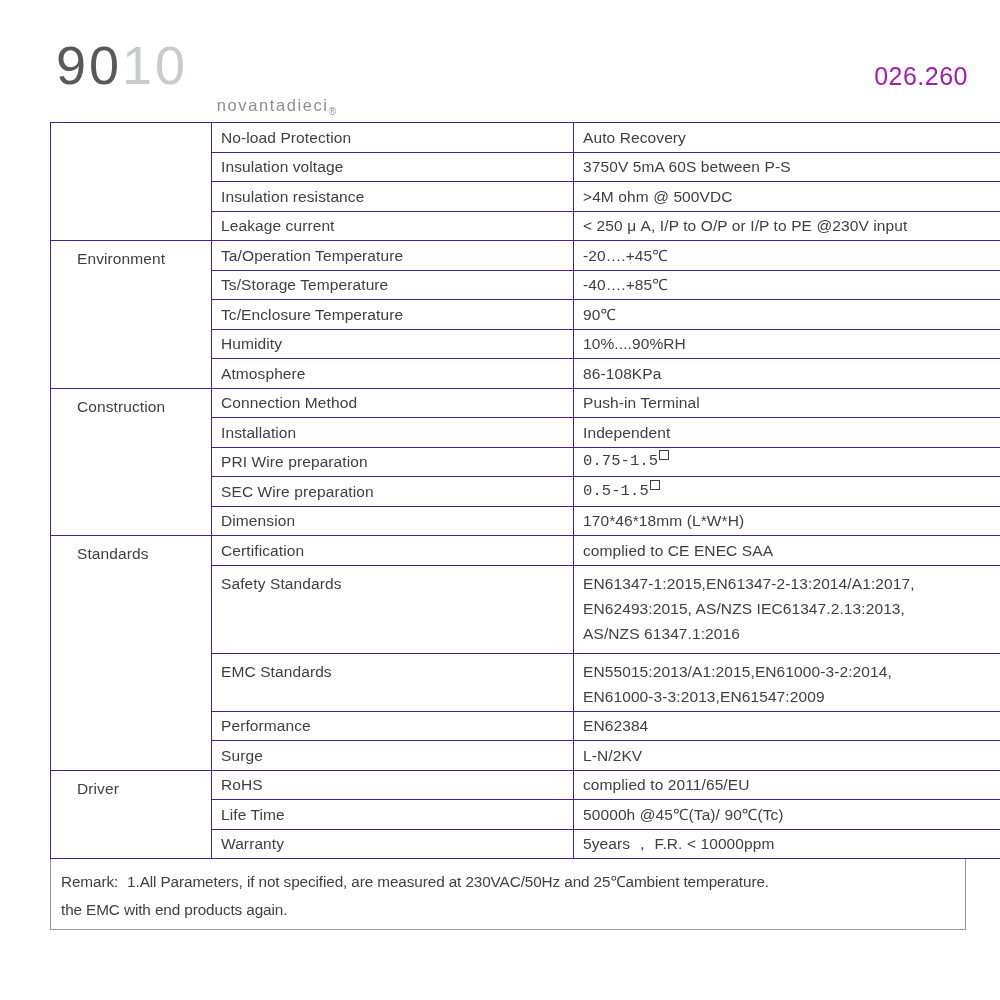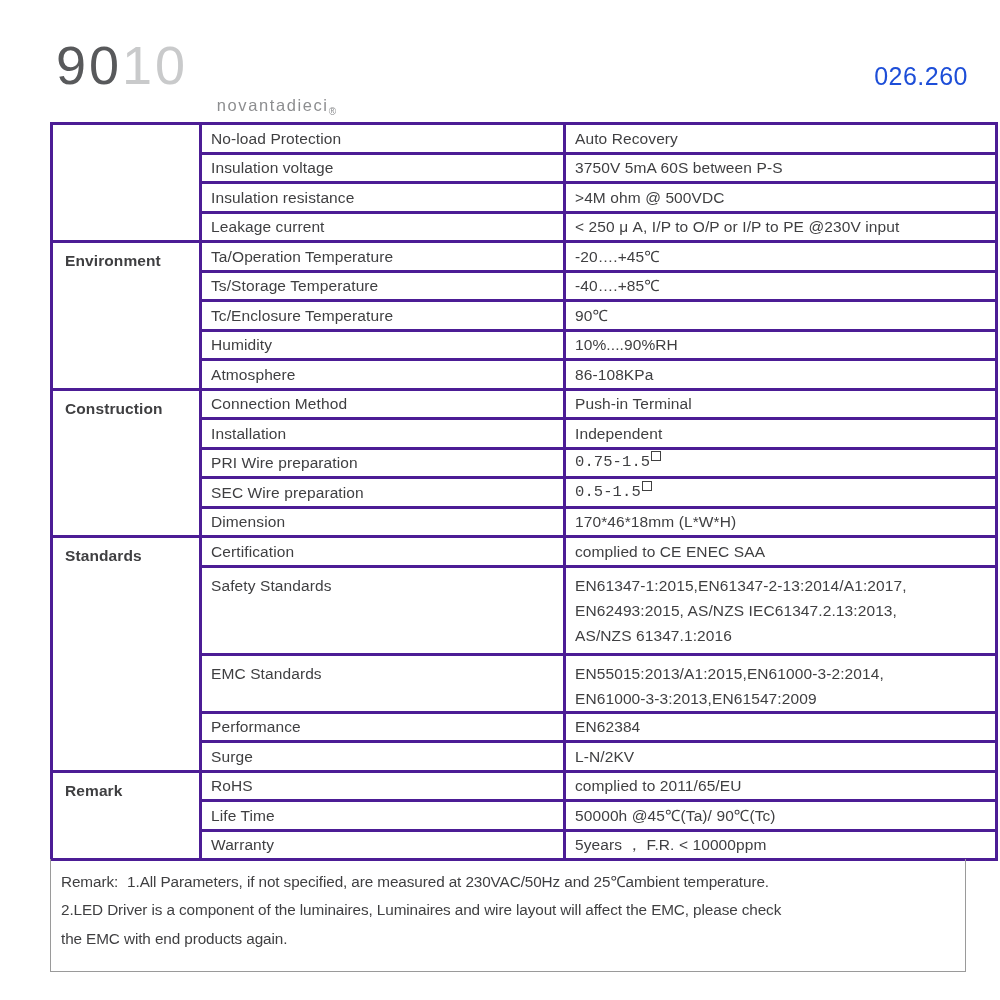--- a/index.html
+++ b/index.html
@@ -60,49 +60,48 @@
     font-size: 10px;
     vertical-align: sub;
     letter-spacing: 0;
   }
   #doc-code {
     position: absolute;
     right: 38px;
     top: 62px;
     font-size: 25px;
     font-weight: 400;
-    color: #1d4ed8;
+    color: #a21caf;
     letter-spacing: 0.5px;
     white-space: nowrap;
   }
 
   
   #spec-table {
     position: absolute;
     left: 50px;
     top: 122px;
     width: 916px;
     border-collapse: collapse;
     table-layout: fixed;
   }
   #spec-table td {
-    border: 3px solid #4c1d95;
+    border: 1px solid #4c1d95;
     padding: 0 0 0 9px;
     font-size: 15.5px;
     color: #3f3f41;
     vertical-align: middle;
     line-height: 1.62;
     letter-spacing: 0.1px;
   }
   #spec-table td.cat {
     width: 134px;
     vertical-align: top;
     padding-top: 5px;
-    padding-left: 12px;
-    font-weight: bold;
+    padding-left: 26px;
   }
   #spec-table td.param {
     width: 352px;
   }
   #spec-table td.val {
     width: 420px;
   }
   #spec-table tr { height: 29.5px; }
   #spec-table tr.tall3 { height: 88px; }
   #spec-table tr.tall2 { height: 58px; }
@@ -135,21 +134,21 @@
   }
 
   
   #remark-box {
     position: absolute;
     left: 50px;
     width: 916px;
     border: 1px solid #9a9a9a;
     border-top: none;
     box-sizing: border-box;
-    padding: 9px 10px 18px 10px;
+    padding: 9px 10px 4px 10px;
     font-size: 15.3px;
     color: #3f3f41;
     line-height: 1.85;
     letter-spacing: -0.1px;
   }
   #remark-box .rline { white-space: nowrap; }
   .rk-label { margin-right: 9px; }
 </style>
 </head>
 <body>
@@ -320,21 +319,21 @@
       </tr>
       <tr>
         <td class="param">Surge</td>
         <td class="val">
           <div class="lines">
             <div>L-N/2KV</div>
           </div>
         </td>
       </tr>
       <tr>
-        <td class="cat" rowspan="3">Remark</td>
+        <td class="cat" rowspan="3">Driver</td>
         <td class="param">RoHS</td>
         <td class="val">
           <div class="lines">
             <div>complied to 2011/65/EU</div>
           </div>
         </td>
       </tr>
       <tr>
         <td class="param">Life Time</td>
         <td class="val">
@@ -349,15 +348,14 @@
           <div class="lines">
             <div>5years ，  F.R. &lt; 10000ppm</div>
           </div>
         </td>
       </tr>
     </tbody>
 </table>
 
 <div id="remark-box" style="top: 859px;">
   <div class="rline"><span class="rk-label">Remark:</span><span>1.All Parameters, if not specified, are measured at 230VAC/50Hz and 25℃ambient temperature.</span></div>
-  <div class="rline"><span>2.LED Driver is a component of the luminaires, Luminaires and wire layout will affect the EMC, please check</span></div>
   <div class="rline"><span>the EMC with end products again.</span></div>
 </div>
 
 </body></html>

